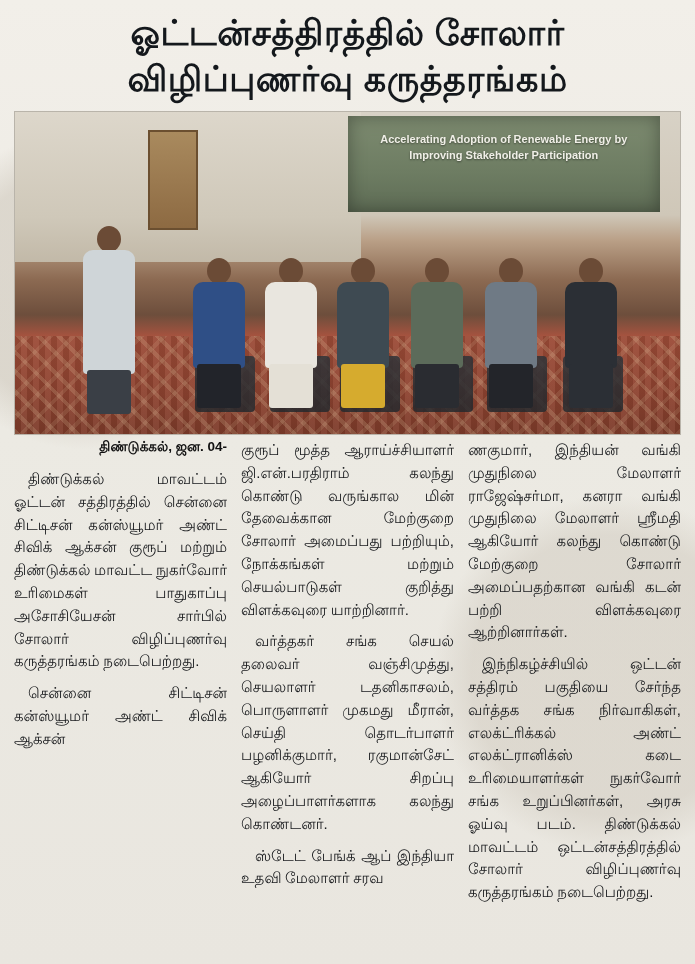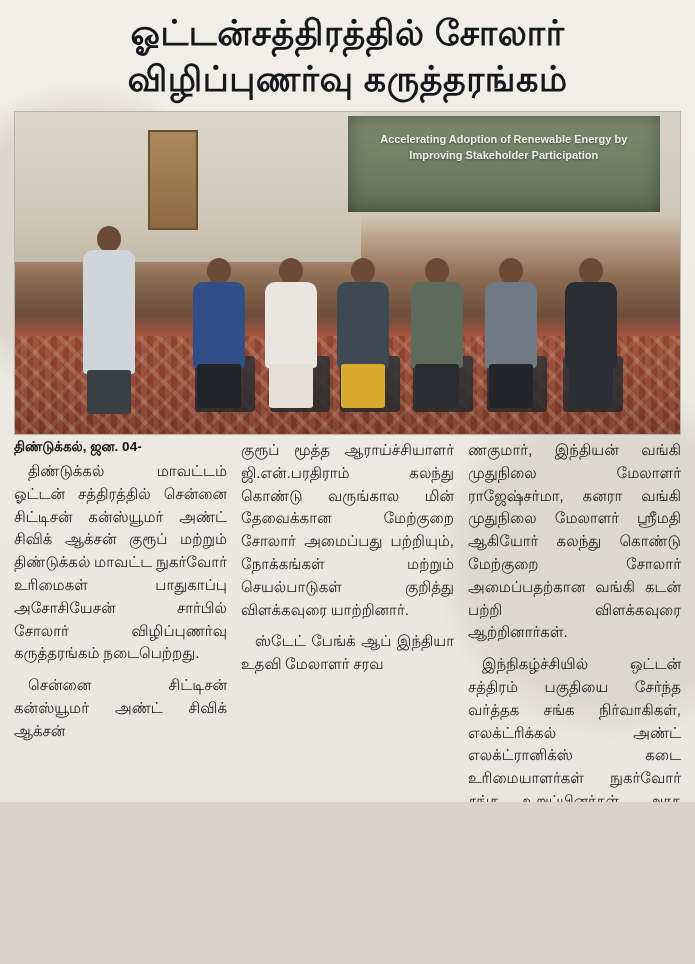--- a/index.html
+++ b/index.html
@@ -3,21 +3,21 @@
 <meta charset="utf-8">
 <style>
   html, body {
     margin: 0;
     padding: 0;
     background: #d9d4cb;
   }
   .page {
     position: relative;
     width: 695px;
-    height: 802px;
+    height: 964px;
     background: #0ea5e9;
     overflow: hidden;
     font-family: "Liberation Sans", sans-serif;
   }
   
   .paper-texture {
     position: absolute;
     inset: 0;
     background:
       radial-gradient(circle at 12% 30%, rgba(205,198,186,0.55) 0 120px, rgba(0,0,0,0) 160px),
@@ -163,22 +163,22 @@
     height: 488px;
   }
   .col {
     flex: 1 1 0;
     min-width: 0;
   }
   .dateline {
     font-weight: bold;
     font-size: 13.5px;
     color: #111;
-    text-align: left;
-    margin-bottom: 4px;
+    text-align: right;
+    margin-bottom: 12px;
   }
   .para {
     font-size: 15px;
     line-height: 1.52;
     color: #15171a;
     text-align: justify;
     text-justify: inter-word;
     margin: 0 0 9px 0;
     text-indent: 14px;
     word-spacing: -0.5px;
@@ -257,20 +257,21 @@
   <div class="columns">
 
     <div class="col col-left">
       <div class="dateline">திண்டுக்கல், ஜன. 04-</div>
       <p class="para">திண்டுக்கல் மாவட்டம் ஓட்டன் சத்திரத்தில் சென்னை சிட்டிசன் கன்ஸ்யூமர் அண்ட் சிவிக் ஆக்சன் குரூப் மற்றும் திண்டுக்கல் மாவட்ட நுகர்வோர் உரிமைகள் பாதுகாப்பு அசோசியேசன் சார்பில் சோலார் விழிப்புணர்வு கருத்தரங்கம் நடைபெற்றது.</p>
       <p class="para">சென்னை சிட்டிசன் கன்ஸ்யூமர் அண்ட் சிவிக் ஆக்சன்</p>
     </div>
 
     <div class="col">
       <p class="para" style="text-indent:0;">குரூப் மூத்த ஆராய்ச்சியாளர் ஜி.என்.பரதிராம் கலந்து கொண்டு வருங்கால மின் தேவைக்கான மேற்குறை சோலார் அமைப்பது பற்றியும், நோக்கங்கள் மற்றும் செயல்பாடுகள் குறித்து விளக்கவுரை யாற்றினார்.</p>
+      <p class="para">வர்த்தகர் சங்க செயல் தலைவர் வஞ்சிமுத்து, செயலாளர் டதனிகாசலம், பொருளாளர் முகமது மீரான், செய்தி தொடர்பாளர் பழனிக்குமார், ரகுமான்சேட் ஆகியோர் சிறப்பு அழைப்பாளர்களாக கலந்து கொண்டனர்.</p>
       <p class="para">ஸ்டேட் பேங்க் ஆப் இந்தியா உதவி மேலாளர் சரவ</p>
     </div>
 
     <div class="col">
       <p class="para" style="text-indent:0;">ணகுமார், இந்தியன் வங்கி முதுநிலை மேலாளர் ராஜேஷ்சர்மா, கனரா வங்கி முதுநிலை மேலாளர் ஸ்ரீமதி ஆகியோர் கலந்து கொண்டு மேற்குறை சோலார் அமைப்பதற்கான வங்கி கடன் பற்றி விளக்கவுரை ஆற்றினார்கள்.</p>
       <p class="para">இந்நிகழ்ச்சியில் ஒட்டன் சத்திரம் பகுதியை சேர்ந்த வர்த்தக சங்க நிர்வாகிகள், எலக்ட்ரிக்கல் அண்ட் எலக்ட்ரானிக்ஸ் கடை உரிமையாளர்கள் நுகர்வோர் சங்க உறுப்பினர்கள், அரசு ஓய்வு படம். திண்டுக்கல் மாவட்டம் ஒட்டன்சத்திரத்தில் சோலார் விழிப்புணர்வு கருத்தரங்கம் நடைபெற்றது.</p>
     </div>
 
   </div>
 </div>

